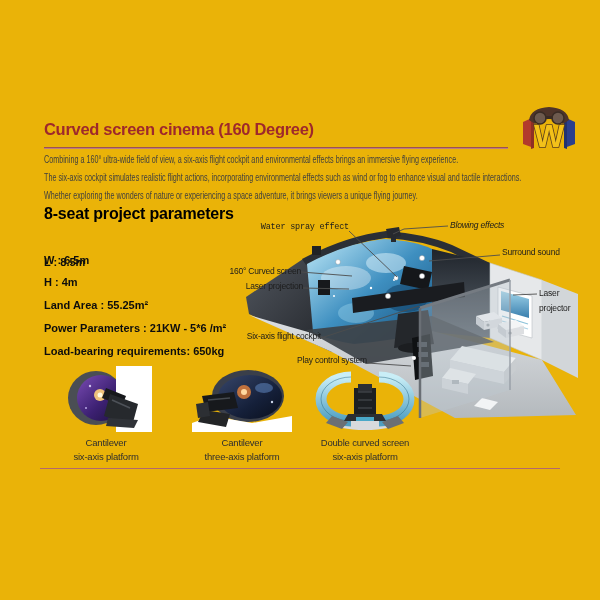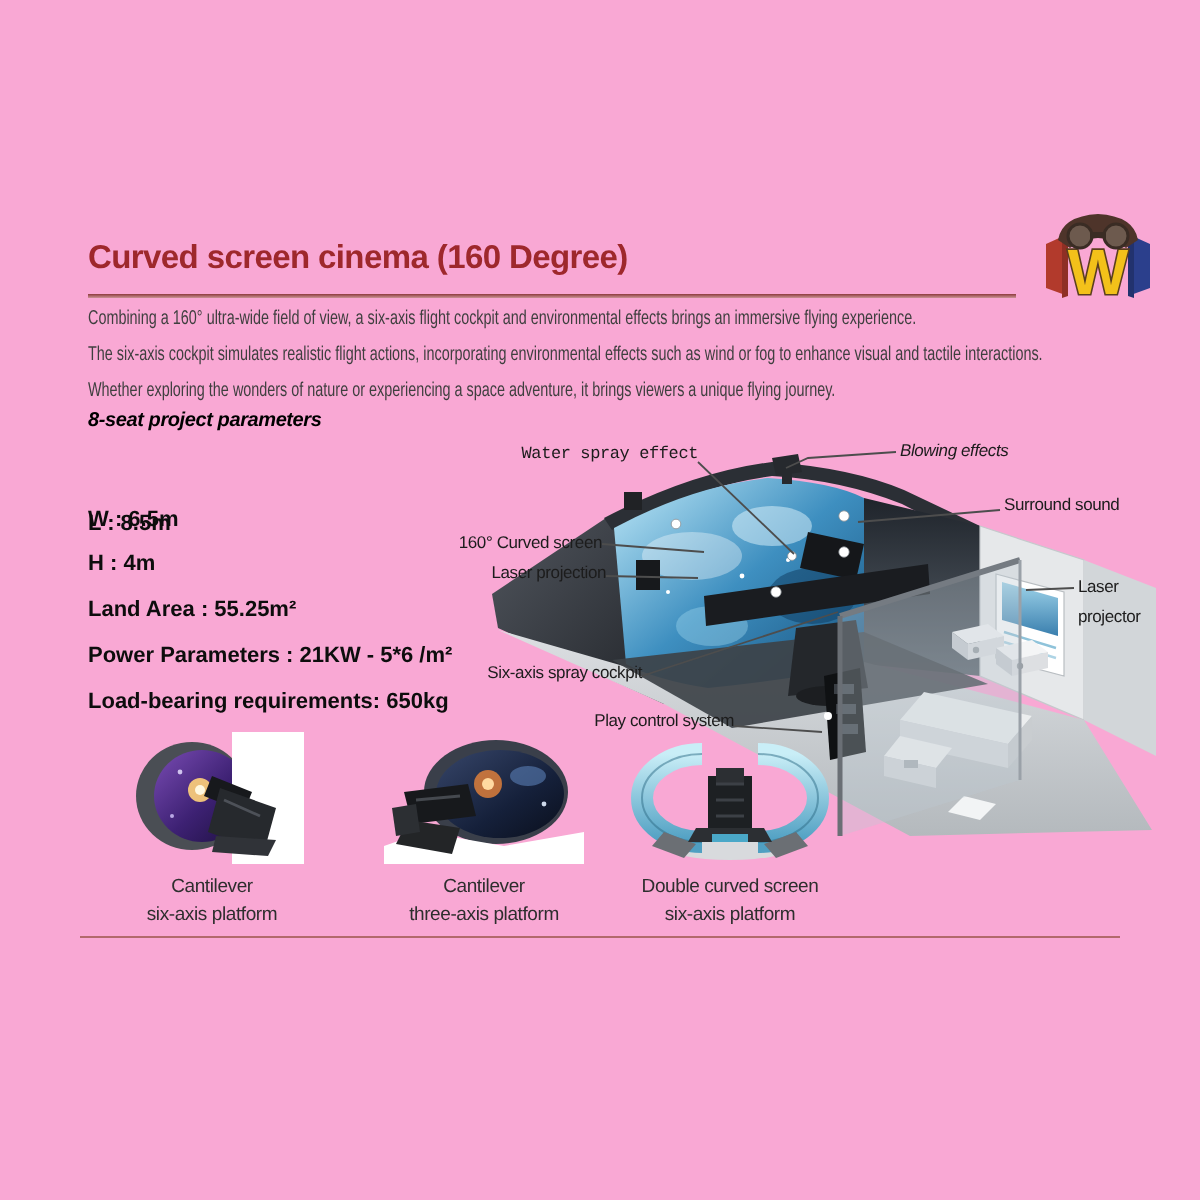--- a/index.html
+++ b/index.html
@@ -1,26 +1,26 @@
 <!DOCTYPE html>
 <html><head>
 <meta charset="utf-8">
 <style>
   html,body{margin:0;padding:0;background:#fff;}
-  .canvas{position:relative;width:600px;height:600px;background:#f9a8d4;overflow:hidden;
+  .canvas{position:relative;width:600px;height:600px;background:#eab308;overflow:hidden;
           font-family:"Liberation Sans",sans-serif;color:#111;}
   .abs{position:absolute;}
   
   .title{left:44px;top:120px;font-size:16.5px;font-weight:bold;letter-spacing:-0.3px;color:#9E282C;white-space:nowrap;}
   .title-rule{left:44px;top:147px;width:464px;height:2px;background:linear-gradient(#8d3a3d,#cc9496);}
   .logo{left:517px;top:104px;}
   
   .para{left:44px;font-size:10px;color:#3f3f3f;white-space:nowrap;transform:scaleX(0.72);transform-origin:0 50%;}
   
-  .params-heading{left:44px;top:205px;font-size:10px;font-weight:bold;letter-spacing:-0.2px;color:#000;font-style:italic;}
+  .params-heading{left:44px;top:205px;font-size:16px;font-weight:bold;letter-spacing:-0.2px;color:#000;}
   .param{left:44px;font-size:11px;font-weight:bold;color:#0d0d0d;white-space:nowrap;}
   
   .dlabel{font-size:8.5px;letter-spacing:-0.2px;color:#1c1c1c;white-space:nowrap;z-index:6;}
   
   .caption{font-size:9.5px;letter-spacing:-0.2px;color:#2e2e2e;text-align:center;line-height:14px;z-index:4;}
   .bottom-rule{left:40px;top:468px;width:520px;height:1px;background:#b2696c;z-index:7;}
   .scene{left:236px;top:218px;z-index:1;}
   .leaders{left:0;top:0;z-index:5;pointer-events:none;}
   .product{z-index:3;}
 </style>
@@ -184,21 +184,21 @@
 
   <div class="abs dlabel" style="right:251px;top:222px;font-family:Liberation Mono, monospace;">Water spray effect</div>
   <div class="abs dlabel" style="left:450px;top:220px;font-style:italic;">Blowing effects</div>
   <div class="abs dlabel" style="left:502px;top:247px;">Surround sound</div>
   <div class="abs dlabel" style="right:299px;top:266px;">160° Curved screen</div>
   <div class="abs dlabel" style="right:297px;top:281px;">Laser projection</div>
   <div class="abs dlabel" style="left:539px;top:286px;line-height:15px;">
     <div>Laser</div>
     <div>projector</div>
   </div>
-  <div class="abs dlabel" style="right:279px;top:331px;">Six-axis spray cockpit</div>
+  <div class="abs dlabel" style="right:279px;top:331px;">Six-axis flight cockpit</div>
   <div class="abs dlabel" style="right:233px;top:355px;">Play control system</div>
 
   <div class="abs product" style="left:60px;top:366px;width:92px;">
     <svg width="92" height="66" viewBox="0 0 92 66">
       <defs>
         <linearGradient id="gP1" x1="0" y1="0" x2="1" y2="1">
           <stop offset="0" stop-color="#7a4cb4"></stop>
             <stop offset="0.55" stop-color="#3d2173"></stop>
             <stop offset="1" stop-color="#1c0f3e"></stop>
         </linearGradient>

